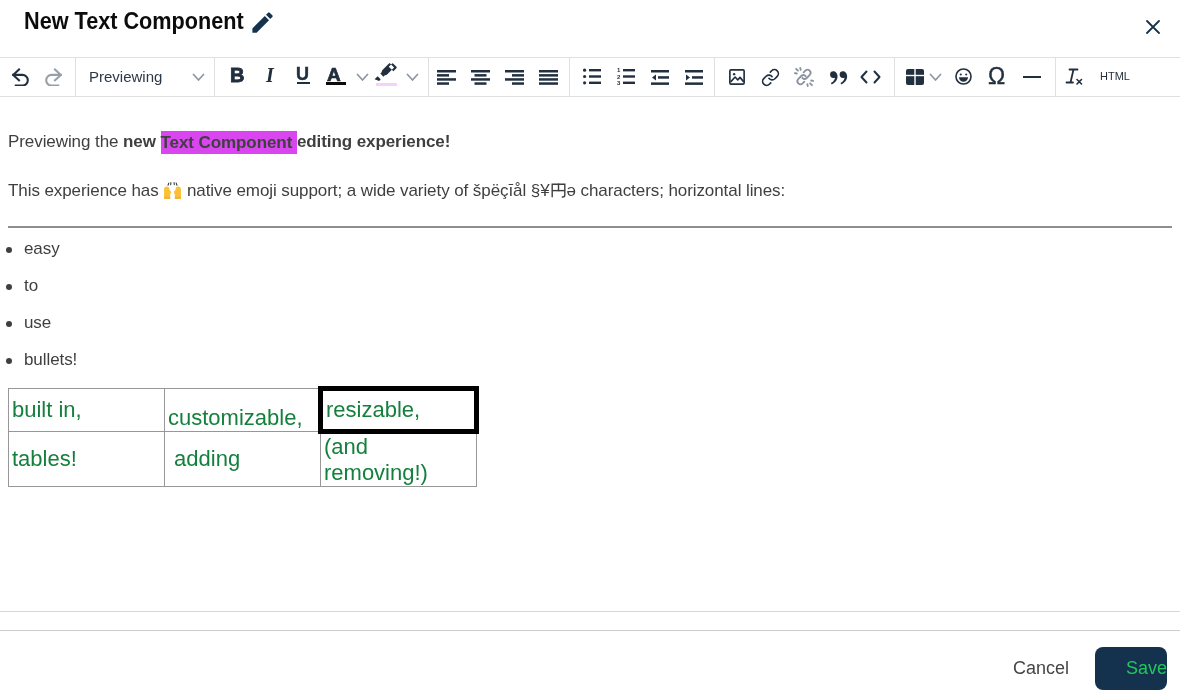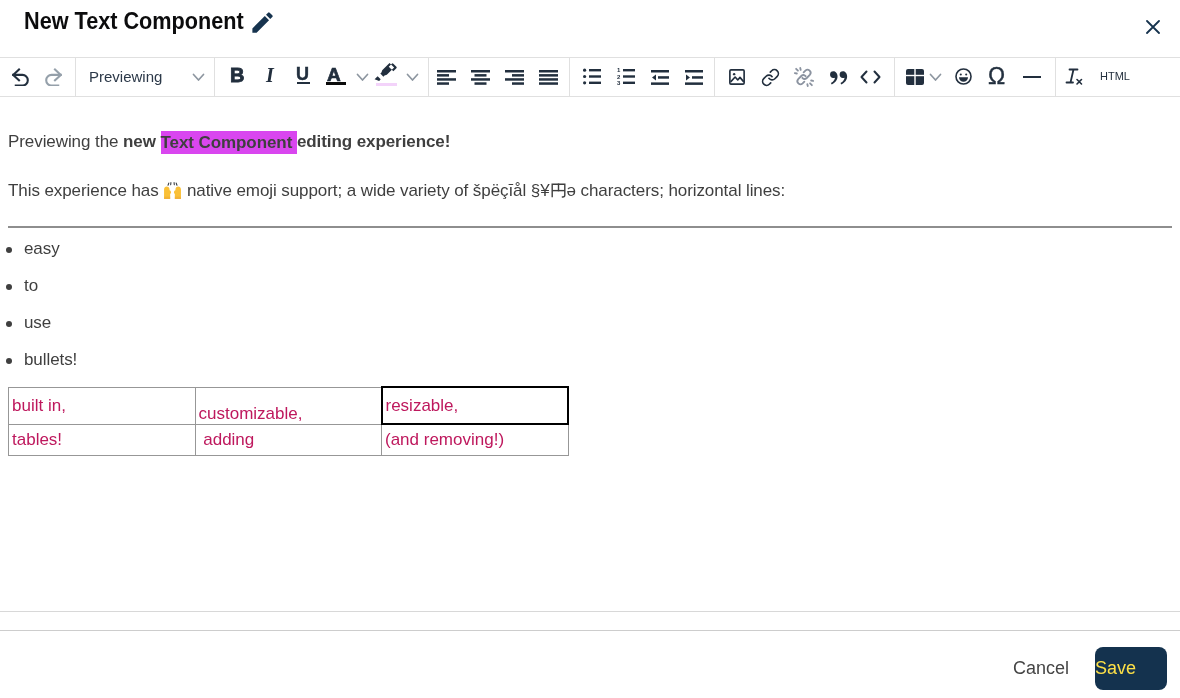--- a/index.html
+++ b/index.html
@@ -234,31 +234,31 @@
 
 <div class="abs btxt" style="left:24px;top:239px">easy</div>
 <div class="abs btxt" style="left:24px;top:276px">to</div>
 <div class="abs btxt" style="left:24px;top:313px">use</div>
 <div class="abs btxt" style="left:24px;top:350px">bullets!</div>
 <div class="abs" style="left:6px;top:247px;width:6px;height:6px;border-radius:50%;background:#3f3f3f"></div>
 <div class="abs" style="left:6px;top:284px;width:6px;height:6px;border-radius:50%;background:#3f3f3f"></div>
 <div class="abs" style="left:6px;top:321px;width:6px;height:6px;border-radius:50%;background:#3f3f3f"></div>
 <div class="abs" style="left:6px;top:358px;width:6px;height:6px;border-radius:50%;background:#3f3f3f"></div>
 
-<table class="abs" style="left:8px;top:386px;width:561px;border-collapse:collapse;table-layout:fixed;font-size:17px;color:#be185d">
+<table class="abs" style="left:8px;top:386px;width:471px;border-collapse:collapse;table-layout:fixed;font-size:22px;color:#15803d">
   <tbody>
       <tr style="height:31.5px">
         <td style="border:1px solid #979797;padding:0 0 0 3px">built in,</td>
         <td style="border:1px solid #979797;padding:16px 0 0 3px">customizable,</td>
-        <td style="border:2px solid #000000;padding:0 0 0 3px">resizable,</td>
+        <td style="border:5px solid #000000;padding:0 0 0 3px">resizable,</td>
       </tr>
   <tr style="height:31.5px">
         <td style="border:1px solid #979797;padding:0 0 0 3px">tables!</td>
         <td style="border:1px solid #979797;padding:0 0 0 3px">&nbsp;adding</td>
         <td style="border:1px solid #979797;padding:0 0 0 3px">(and removing!)</td>
       </tr>
 </tbody>
   </table>
 
 <div class="abs" style="left:0;top:611px;width:1180px;height:1px;background:#d8d8d8"></div>
 <div class="abs" style="left:0;top:630px;width:1180px;height:1px;background:#cdcdcd"></div>
 <div class="abs" style="left:1013px;top:658px;font-size:18px;color:#454545">Cancel</div>
-<div class="abs" style="left:1095px;top:647px;width:72px;height:43px;background:#14324e;border-radius:8px;color:#fde047;font-size:18px;text-align:left;line-height:42px">Save</div>
+<div class="abs" style="left:1095px;top:647px;width:72px;height:43px;background:#14324e;border-radius:8px;color:#22c55e;font-size:18px;text-align:right;line-height:42px">Save</div>
 
 </body></html>

